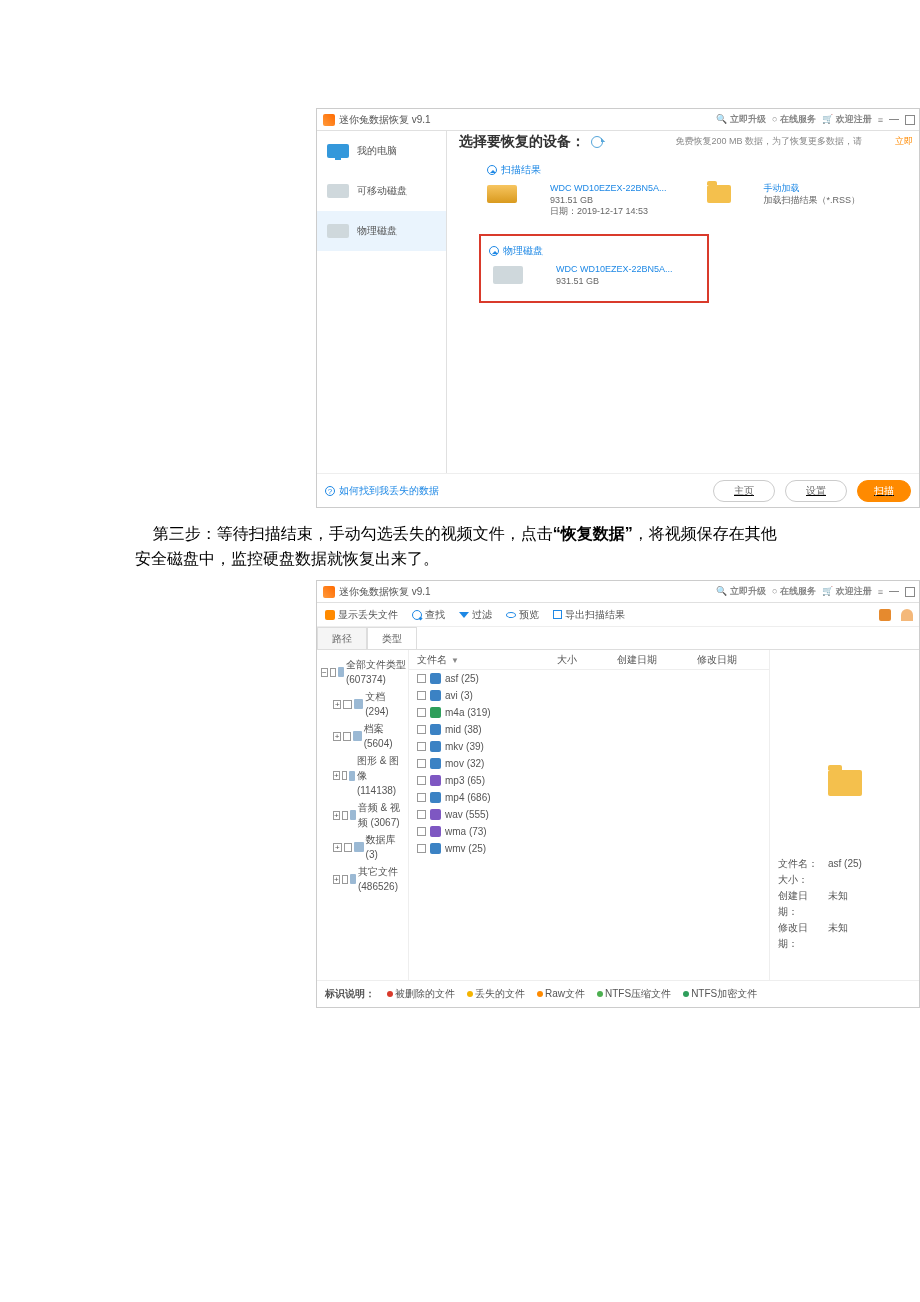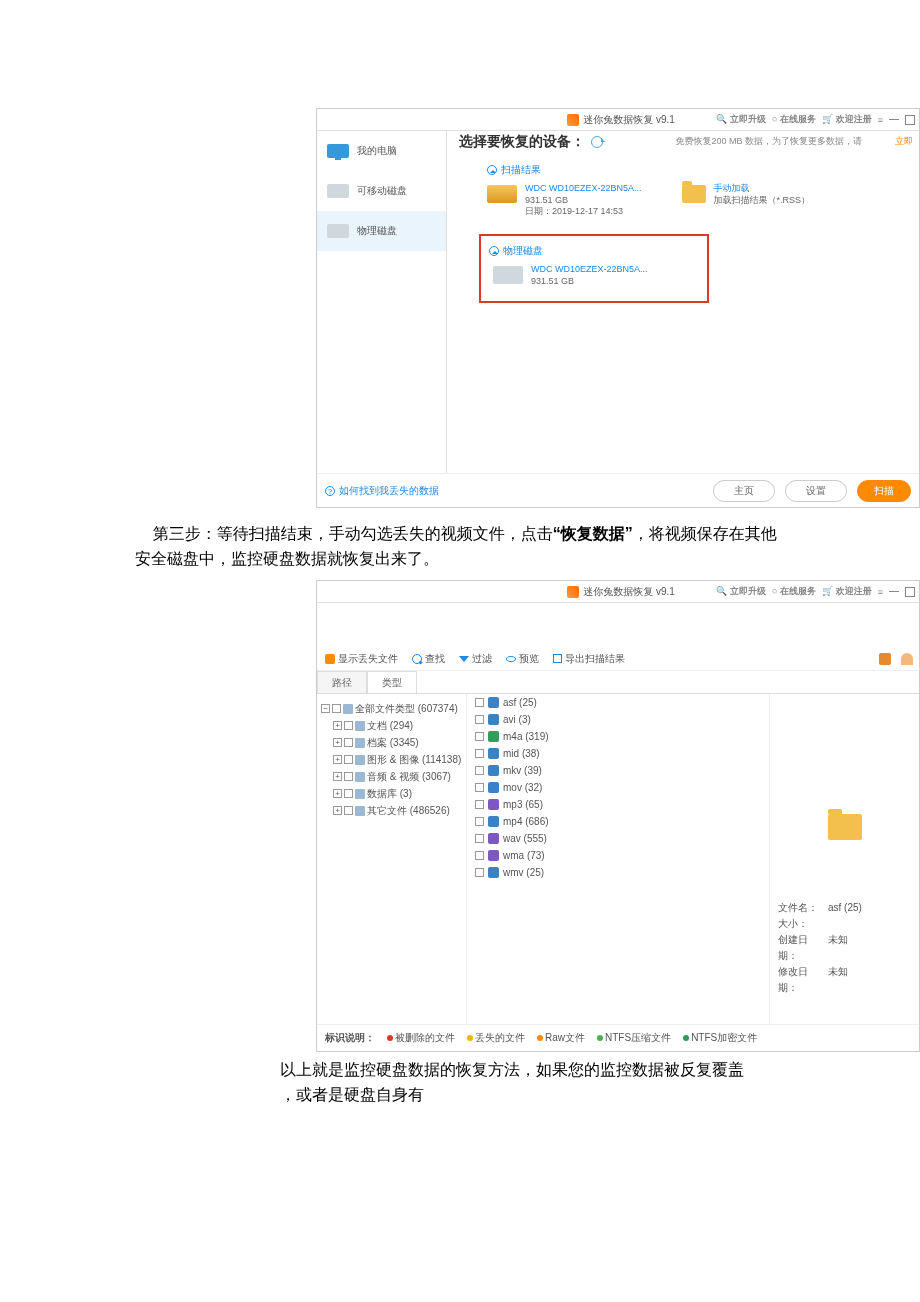--- a/index.html
+++ b/index.html
@@ -20,21 +20,20 @@
   }
   .titlebar {
     height: 22px;
     border-bottom: 1px solid #e0e0e0;
     display: flex;
     align-items: center;
     font-size: 10px;
     color: #555;
     padding-left: 6px;
     position: relative;
-    justify-content: center;
   }
   .titlebar .logo {
     width: 12px; height: 12px;
     background: linear-gradient(45deg,#ff9a3c,#ff6a00);
     margin-right: 4px;
     border-radius: 2px;
   }
   .titlebar .rightctrls {
     position: absolute; right: 0; top: 0;
     display: flex; align-items: center; height: 100%;
@@ -101,39 +100,39 @@
     transform:translateY(-2px);
   }
 
   .dev-row { display:flex; gap:40px; margin-left:40px; }
   .dev-card { display:flex; gap:8px; font-size:9px; color:#666; }
   .dev-thumb { width:30px; height:18px; background:#cfd8dc; border-radius:2px; margin-top:2px; }
   .dev-thumb.warn { background:linear-gradient(#f7c560,#d99a1e); }
   .dev-folder { width:24px;height:18px;background:#f4c04d;border-radius:2px;margin-top:2px;position:relative; }
   .dev-folder::before{content:"";position:absolute;left:0;top:-4px;width:10px;height:4px;background:#f4c04d;border-radius:2px 2px 0 0;}
   .dev-lines div.title { color:#1e88e5; font-size:9px; }
-  .dev-lines div { line-height:1.3; }
+  .dev-lines div { line-height:1.3;margin-left:25px; }
 
   .phys-group {
     border:2px solid #d93a2b;
     margin:16px 0 0 32px;
     width:230px;
     padding:8px 8px 14px 8px;
   }
 
   .help-foot {
     border-top:1px solid #eee;
     height:34px;
     display:flex; align-items:center;
     justify-content:space-between;
     padding:0 8px;
   }
   .help-link { font-size:10px; color:#1e88e5; display:flex; align-items:center; gap:4px; }
   .help-link .q { width:10px;height:10px;border:1px solid #1e88e5;border-radius:50%;font-size:8px;line-height:9px;text-align:center;color:#1e88e5; }
-  .foot-btns { display:flex; gap:10px; }
+  .foot-btns { display:flex; gap:10px;text-decoration:underline; }
   .btn {
     height:22px; padding:0 20px; font-size:10px;
     border:1px solid #ccc; border-radius:11px;
     background:#fff; color:#666; display:flex;align-items:center;
     cursor:pointer;
   }
   .btn.orange { background:#ff8a00; border-color:#ff8a00; color:#fff; padding:0 16px; }
 
   .article-text {
     font-size: 16px;
@@ -146,21 +145,21 @@
     font-size: 16px;
     line-height: 1.55;
     margin: 6px 0 0 0;
     padding: 0 135px 0 280px;
   }
 
   
   .app2 .toolbar {
     height:24px; border-bottom:1px solid #eee;
     display:flex; align-items:center; gap:14px;
-    padding-left:8px; font-size:10px; color:#555;margin-top:44px;
+    padding-left:8px; font-size:10px; color:#555;
   }
   .toolbar .ti { display:flex; align-items:center; gap:3px; cursor:pointer; }
   .toolbar .ti .gl { width:10px;height:10px;display:inline-block; }
   .toolbar .ti .gl.orange { background:#ff8a00; border-radius:2px; }
   .toolbar .ti .gl.blue { border:1px solid #1e88e5; border-radius:50%; position:relative; }
   .toolbar .ti .gl.blue::after{content:"";position:absolute;width:3px;height:3px;background:#1e88e5;right:-1px;bottom:-1px;transform:rotate(45deg);}
   .toolbar .ti .gl.filter { border-left:5px solid transparent;border-right:5px solid transparent;border-top:6px solid #1e88e5;width:0;height:0;}
   .toolbar .ti .gl.eye { width:10px;height:6px;border:1px solid #1e88e5;border-radius:50%; }
   .toolbar .ti .gl.export { width:9px;height:9px;border:1px solid #1e88e5;position:relative; }
   .toolbar .right-tool { margin-left:auto; display:flex; gap:10px; padding-right:6px; }
@@ -395,21 +394,21 @@
           <div class="tree-item lvl1">
             <span class="exp">+</span>
             <span class="cb"></span>
             <span class="ticon"></span>
             <span>文档 (294)</span>
           </div>
           <div class="tree-item lvl1">
             <span class="exp">+</span>
             <span class="cb"></span>
             <span class="ticon"></span>
-            <span>档案 (3345)</span>
+            <span>档案 (5604)</span>
           </div>
           <div class="tree-item lvl1">
             <span class="exp">+</span>
             <span class="cb"></span>
             <span class="ticon"></span>
             <span>图形 &amp; 图像 (114138)</span>
           </div>
           <div class="tree-item lvl1">
             <span class="exp">+</span>
             <span class="cb"></span>
@@ -425,20 +424,26 @@
           <div class="tree-item lvl1">
             <span class="exp">+</span>
             <span class="cb"></span>
             <span class="ticon"></span>
             <span>其它文件 (486526)</span>
           </div>
         </div>
 
       <div class="filearea">
         <div class="filelist">
+          <div class="fhead">
+            <div class="col-name"><span>文件名</span><span class="sortarr">▼</span></div>
+            <div class="col-size">大小</div>
+            <div class="col-c1">创建日期</div>
+            <div class="col-c2">修改日期</div>
+          </div>
           <div id="file-rows">
               <div class="frow">
                 <span class="cb"></span>
                 <span class="ficon c-b"></span>
                 <span>asf (25)</span>
               </div>
               <div class="frow">
                 <span class="cb"></span>
                 <span class="ficon c-b"></span>
                 <span>avi (3)</span>
@@ -517,18 +522,14 @@
       <span class="lab">标识说明：</span>
       <span><span class="dot d-red"></span><span>被删除的文件</span></span>
       <span><span class="dot d-yel"></span><span>丢失的文件</span></span>
       <span><span class="dot d-org"></span><span>Raw文件</span></span>
       <span><span class="dot d-grn"></span><span>NTFS压缩文件</span></span>
       <span><span class="dot d-grn2"></span><span>NTFS加密文件</span></span>
     </div>
 
   </div>
 
-  <div class="article-text-2">
-    <span>以上就是监控硬盘数据的恢复方法，如果您的监控数据被反复覆盖</span><br>
-    <span>，或者是硬盘自身有</span>
-  </div>
 
 </div>
 
 </body></html>

